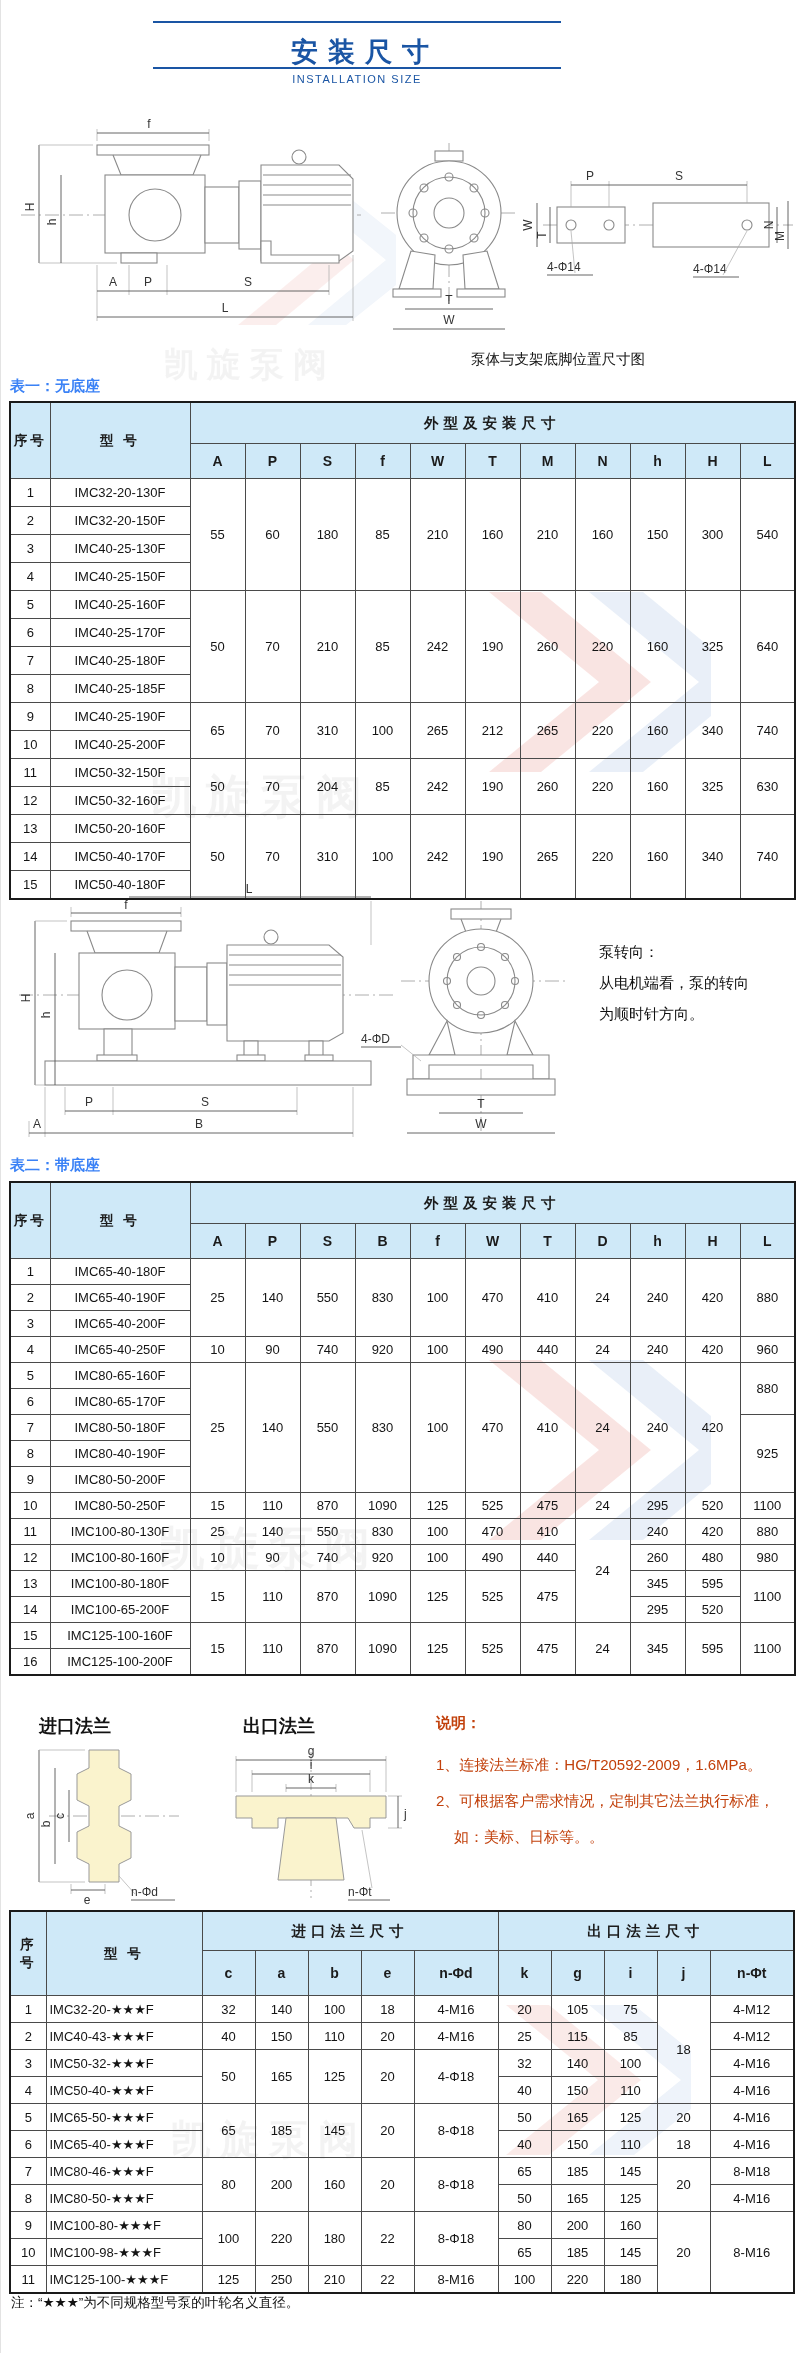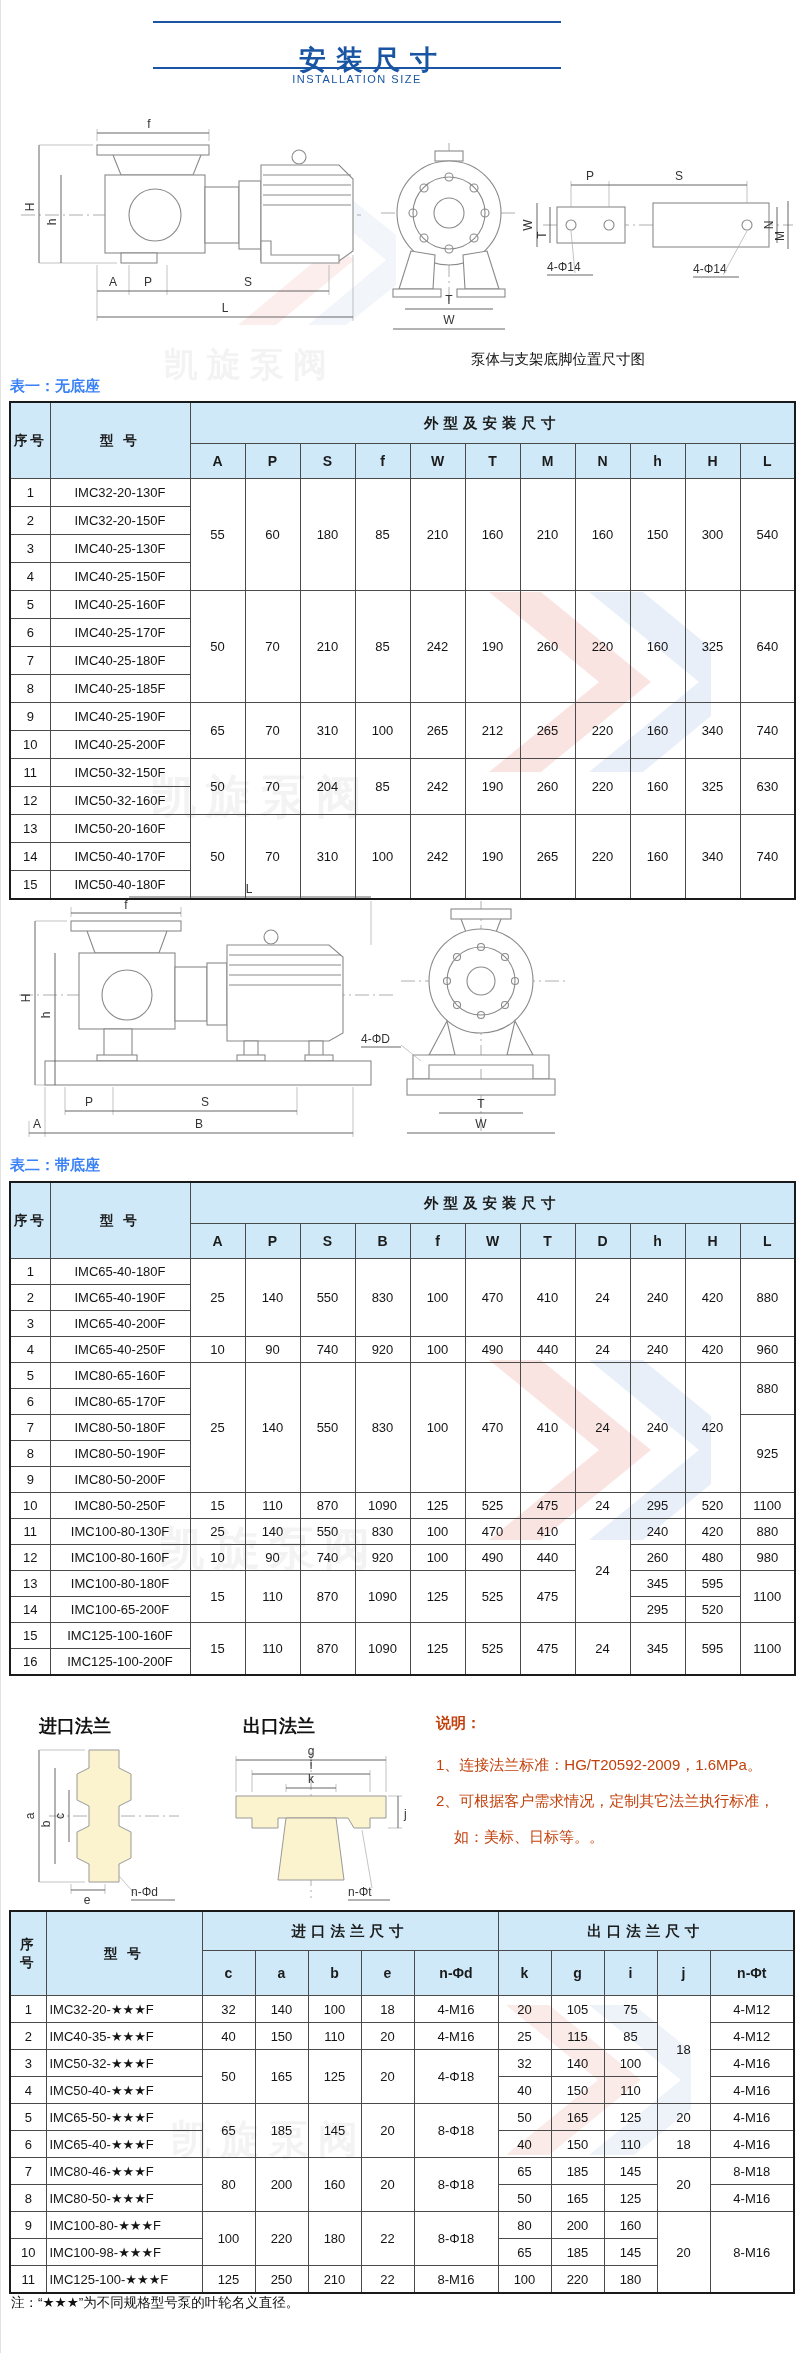--- a/index.html
+++ b/index.html
@@ -1,21 +1,21 @@
 <!DOCTYPE html>
 <html><head>
 <meta charset="utf-8">
 <style>
   html,body{margin:0;padding:0;background:#fff;}
   .page{position:relative;width:800px;height:2353px;background:#ffffff;overflow:hidden;
         font-family:"Liberation Sans","DejaVu Sans",sans-serif;color:#111;border-left:1px solid #e3e3e3;border-right:1px solid #e3e3e3;}
   
   .hr{position:absolute;left:152px;width:408px;height:2px;background:#1a55a4;}
   .hr.top{top:21px}.hr.bot{top:67px}
-  .page-title{position:absolute;left:152px;top:26px;width:408px;margin:16px;text-align:center;
+  .page-title{position:absolute;left:152px;top:26px;width:408px;margin:8px;text-align:center;
               font-size:27px;font-weight:bold;color:#1a55a4;letter-spacing:10px;}
   .page-subtitle{position:absolute;left:152px;top:73px;width:408px;text-align:center;
               font-size:11px;color:#1a55a4;letter-spacing:1.5px;}
   
   svg.drawing{position:absolute;left:8px;}
   #diag1{top:95px}
   #diag2{top:883px}
   svg .geo{fill:none;stroke:#8a8a8a;stroke-width:1.1;}
   svg .geow{fill:#ffffff;stroke:#8a8a8a;stroke-width:1.1;}
   svg .cl{fill:none;stroke:#9a9a9a;stroke-width:.8;stroke-dasharray:14 4 2 4;}
@@ -402,20 +402,25 @@
     <path class="geow" d="M404,172 L540,172 L540,196 L524,196 L524,182 L420,182 L420,196 L404,196 Z"></path>
     <rect class="geow" x="398" y="196" width="148" height="16"></rect>
     <text x="352" y="160">4-ΦD</text>
     <line class="dim" x1="352" y1="164" x2="392" y2="164"></line>
     <line class="ext" x1="392" y1="162" x2="412" y2="178"></line>
     <line class="dim" x1="430" y1="230" x2="514" y2="230"></line>
     <text x="472" y="225" text-anchor="middle">T</text>
     <line class="dim" x1="398" y1="250" x2="546" y2="250"></line>
     <text x="472" y="245" text-anchor="middle">W</text>
   </svg>
+  <div class="rot-note">
+    <div>泵转向：</div>
+    <div>从电机端看，泵的转向</div>
+    <div>为顺时针方向。</div>
+  </div>
 
   <div class="sec-label" style="top:1156px">表二：带底座</div>
   <table id="t2" class="dims t2">
       <colgroup>
         <col style="width: 40px;">
         <col style="width: 140px;">
         <col style="width: 55px;">
         <col style="width: 55px;">
         <col style="width: 55px;">
         <col style="width: 55px;">
@@ -505,21 +510,21 @@
           <td>6</td>
           <td class="model">IMC80-65-170F</td>
         </tr>
         <tr>
           <td>7</td>
           <td class="model">IMC80-50-180F</td>
           <td rowspan="3">925</td>
         </tr>
         <tr>
           <td>8</td>
-          <td class="model">IMC80-50-190F</td>
+          <td class="model">IMC80-40-190F</td>
         </tr>
         <tr>
           <td>9</td>
           <td class="model">IMC80-50-200F</td>
         </tr>
         <tr>
           <td>10</td>
           <td class="model">IMC80-50-250F</td>
           <td>15</td>
           <td>110</td>
@@ -699,21 +704,21 @@
           <td>18</td>
           <td>4-M16</td>
           <td>20</td>
           <td>105</td>
           <td>75</td>
           <td rowspan="4">18</td>
           <td>4-M12</td>
         </tr>
         <tr>
           <td>2</td>
-          <td class="model">IMC40-35-★★★F</td>
+          <td class="model">IMC40-43-★★★F</td>
           <td>40</td>
           <td>150</td>
           <td>110</td>
           <td>20</td>
           <td>4-M16</td>
           <td>25</td>
           <td>115</td>
           <td>85</td>
           <td>4-M12</td>
         </tr>

